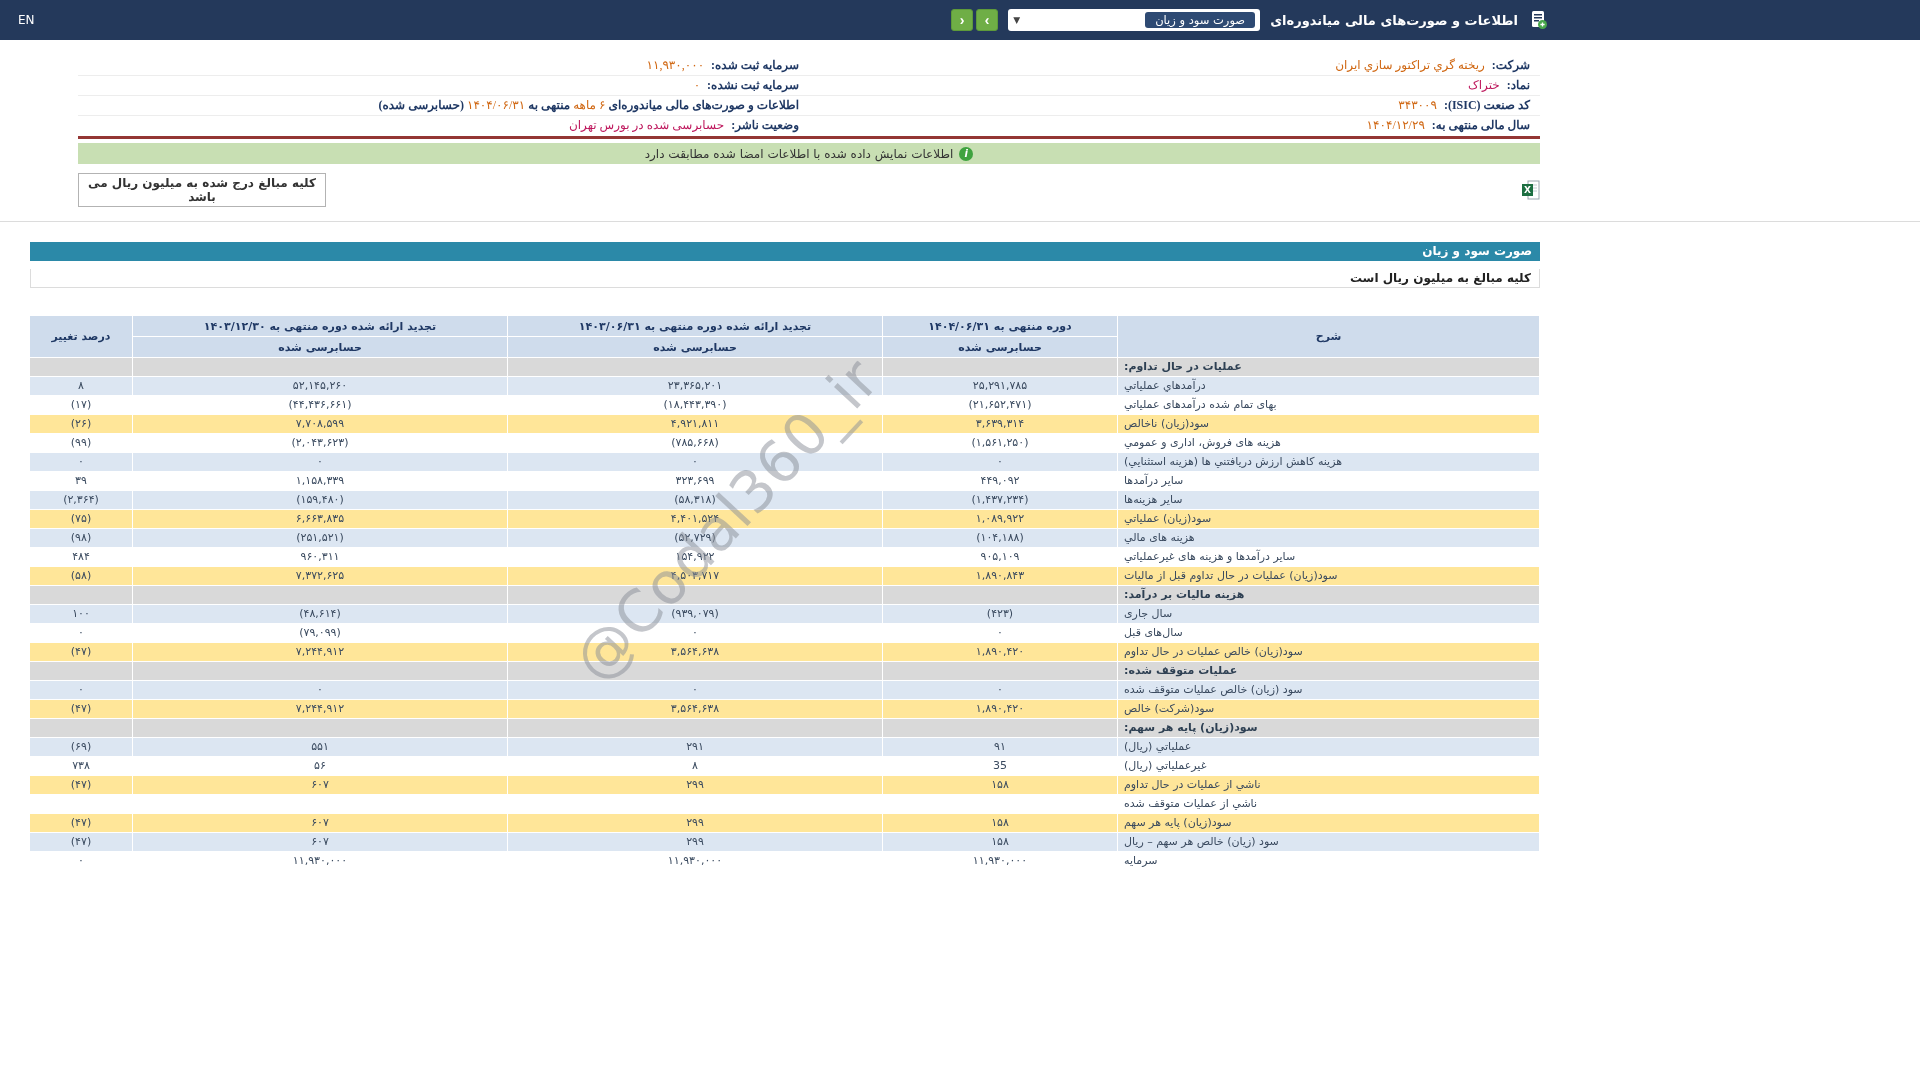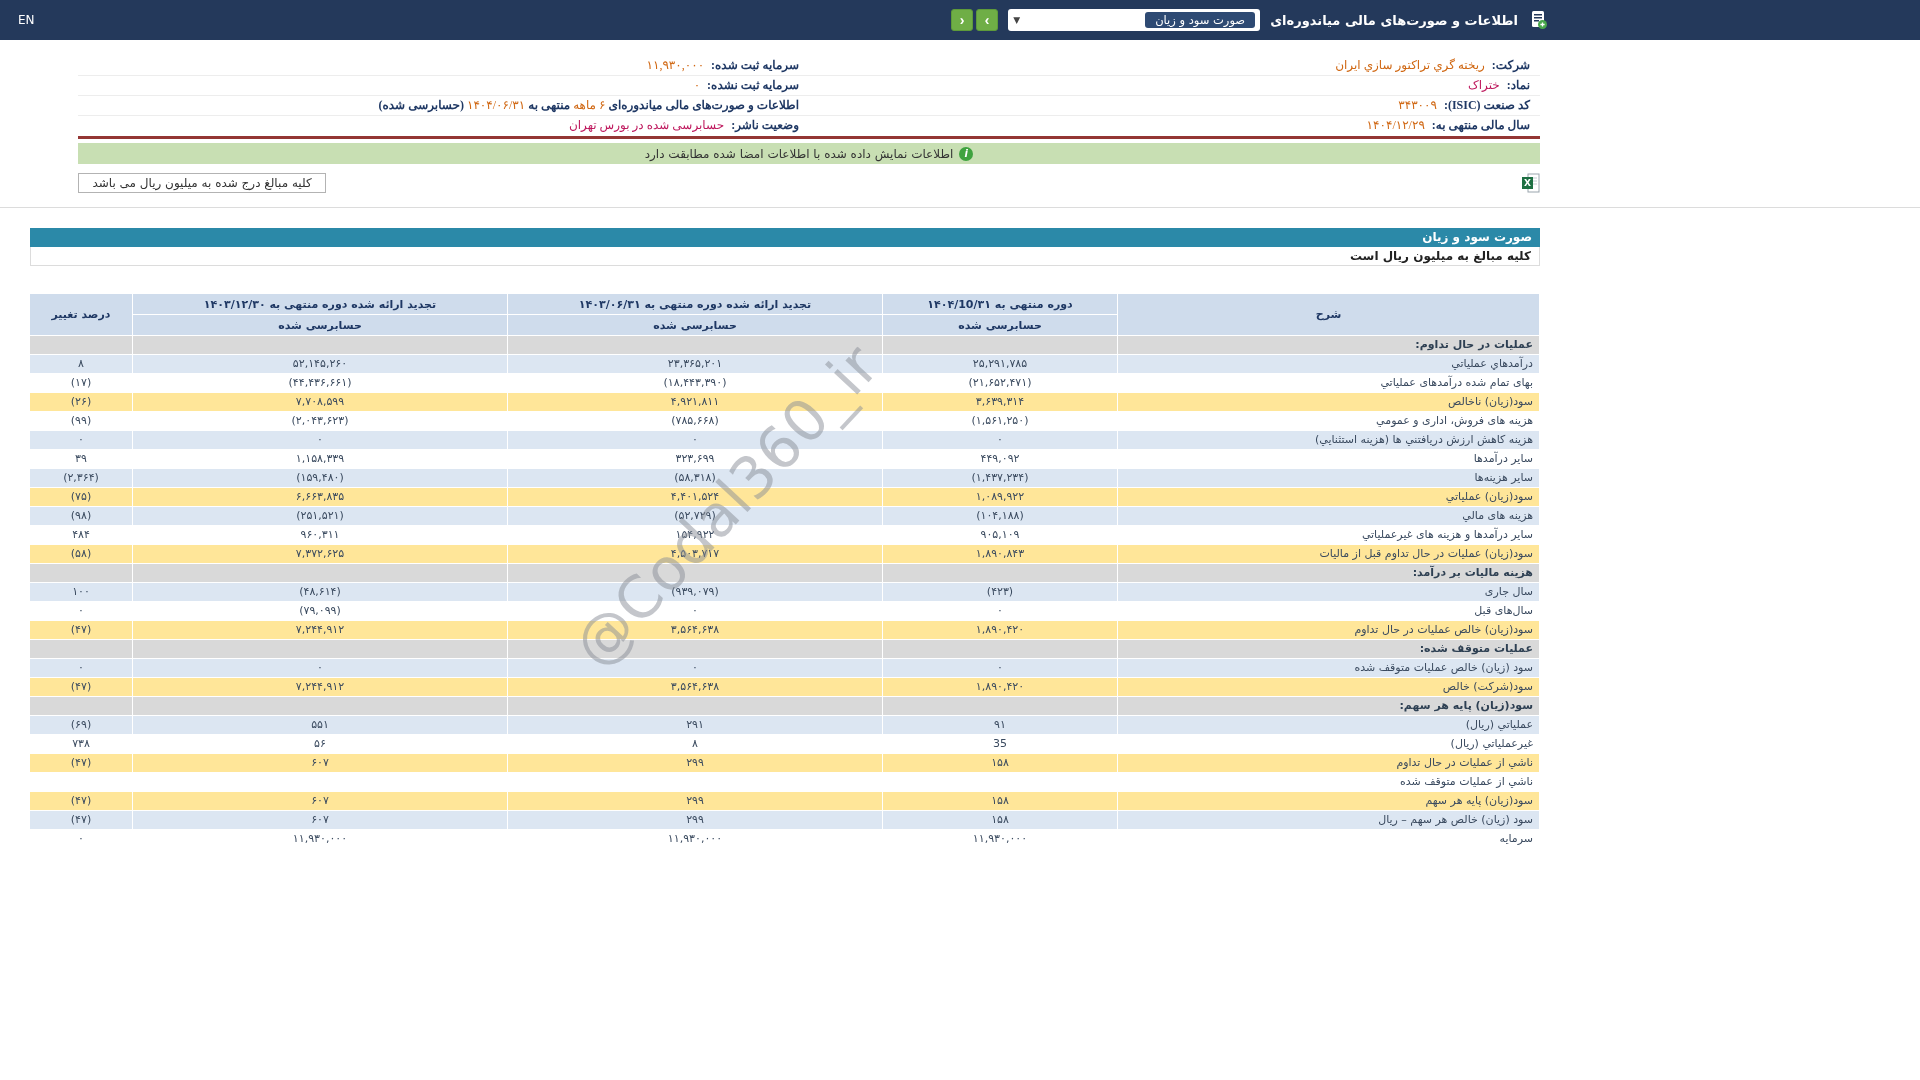--- a/index.html
+++ b/index.html
@@ -42,36 +42,36 @@
     width:1462px;margin:4px 380px 0 0;height:21px;background:#c8dfb3;display:flex;
     align-items:center;justify-content:center;gap:6px;font-size:12px;color:#333;
   }
   .info-icon{
     width:14px;height:14px;border-radius:50%;background:#3fa33f;color:#fff;font-size:10px;
     font-weight:bold;font-style:italic;text-align:center;line-height:14px;flex:0 0 14px;
   }
   
   .units-row{width:1462px;margin:9px 380px 0 0;display:flex;justify-content:space-between;align-items:center;}
   .units-box{
-    border:1px solid #b3b3b3;background:#fff;font-size:12px;font-weight:normal;color:#333;
+    border:1px solid #b3b3b3;background:#fff;font-size:12px;font-weight:bold;color:#333;
     padding:2px 0;width:246px;text-align:center;
   }
   .excel-icon{display:inline-block;cursor:pointer;line-height:0;}
   
   .page-divider{border:none;border-top:1px solid #dcdcdc;margin:14px 0 0;width:1920px;}
   
   .statement{width:1510px;margin:20px 380px 0 0;position:relative;}
   .stmt-titlebar{height:19px;background:#2b89a8;color:#fff;font-size:12px;font-weight:bold;line-height:19px;padding-right:8px;}
-  .stmt-units{height:18px;border:1px solid #dcdcdc;border-top:none;font-size:12px;font-weight:bold;color:#222;line-height:18px;padding-right:8px;}
+  .stmt-units{height:18px;border:1px solid #dcdcdc;border-top:none;font-size:12px;font-weight:bold;color:#222;line-height:18px;padding-right:8px;margin-top:8px;}
   .stmt-table{margin-top:27px;border-collapse:collapse;table-layout:fixed;width:1510px;font-size:11px;}
   .stmt-table thead th{
     background:#cfdcec;color:#1f3864;font-weight:bold;border:1px solid #fff;height:20px;padding:0 4px;
   }
   .stmt-table tbody td{border:1px solid #fff;height:18px;line-height:18px;padding:0 6px;color:#3a4a5f;overflow:hidden;white-space:nowrap;}
-  td.desc{text-align:right;}
+  td.desc{text-align:left;}
   td.num{text-align:center;}
   td.neg{color:#e80000;}
   tr.sec td{background:#d9d9d9;font-weight:bold;color:#2e4053;}
   tr.bg-blue td{background:#dce6f2;}
   tr.bg-white td{background:#fff;}
   tr.bg-yellow td{background:#ffe699;}
   
   .watermark{
     position:absolute;left:555px;top:395px;transform:rotate(-47deg);transform-origin:0 50%;
     font-size:58px;color:#8a8f98;opacity:.5;letter-spacing:1px;direction:ltr;pointer-events:none;z-index:3;
@@ -179,21 +179,21 @@
     <colgroup>
       <col style="width:422px">
         <col style="width:235px">
         <col style="width:375px">
         <col style="width:375px">
         <col style="width:103px">
     </colgroup>
     <thead>
       <tr>
         <th rowspan="2">شرح</th>
-        <th>دوره منتهی به ۱۴۰۴/10/۳۱</th>
+        <th>دوره منتهی به ۱۴۰۴/۰۶/۳۱</th>
         <th>تجدید ارائه شده دوره منتهی به ۱۴۰۳/۰۶/۳۱</th>
         <th>تجدید ارائه شده دوره منتهی به ۱۴۰۳/۱۲/۳۰</th>
         <th rowspan="2">درصد تغییر</th>
       </tr>
       <tr>
         <th>حسابرسی شده</th>
         <th>حسابرسی شده</th>
         <th>حسابرسی شده</th>
       </tr>
     </thead>

